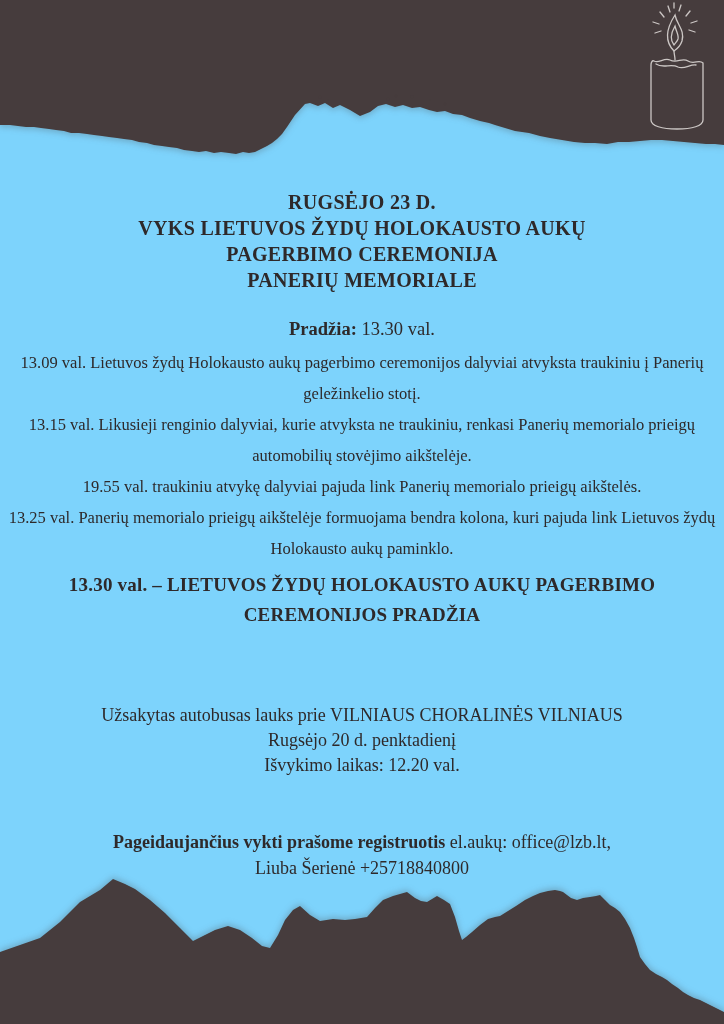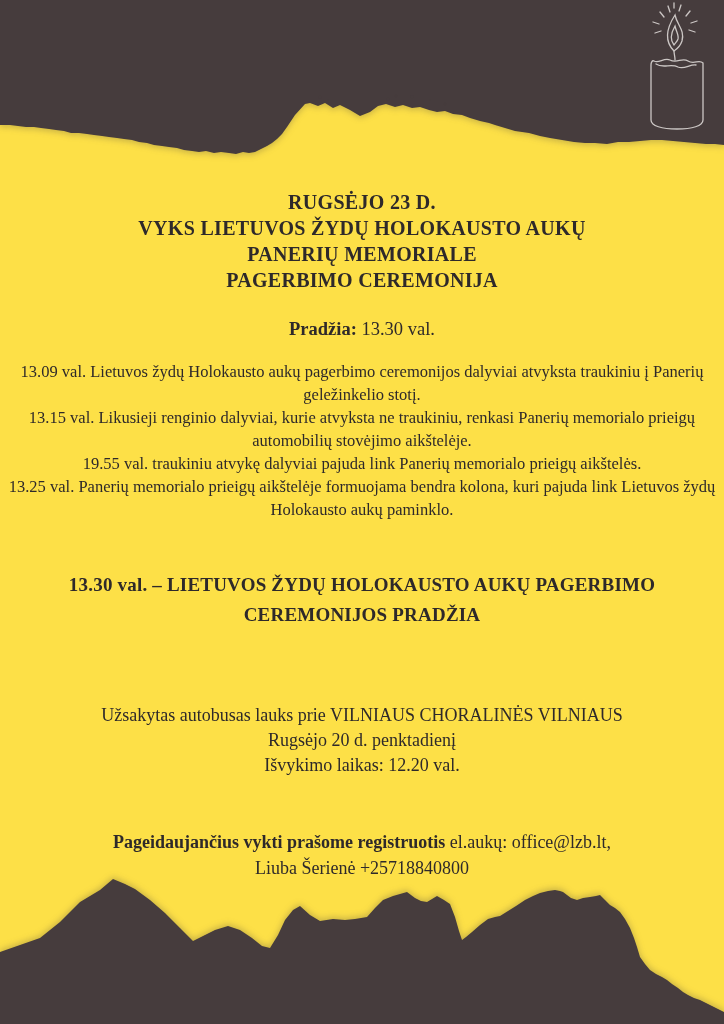--- a/index.html
+++ b/index.html
@@ -1,31 +1,31 @@
 <!DOCTYPE html>
 <html><head>
 <meta charset="utf-8">
 <style>
   html,body{margin:0;padding:0;background:#ffffff;}
   .page{
     position:relative;
     width:724px;height:1024px;
-    background:#fde047;
+    background:#7dd3fc;
     overflow:hidden;
     font-family:"Liberation Serif", serif;
     color:#2e292a;
   }
   .torn{position:absolute;left:0;width:724px;display:block;}
   .torn-top{top:0;height:160px;filter:drop-shadow(0 2px 3px rgba(70,60,61,0.28));}
   .torn-bottom{top:860px;height:164px;filter:drop-shadow(0 -2px 3px rgba(70,60,61,0.28));}
   .candle{position:absolute;left:616px;top:2px;width:100px;height:134px;}
   .tblock{position:absolute;left:0;width:100%;text-align:center;}
   .event-title{top:189px;font-size:20px;font-weight:bold;line-height:26px;letter-spacing:0.3px;}
   .start-line{top:317px;font-size:18.5px;line-height:24px;}
-  .schedule{top:360px;font-size:16.5px;line-height:23px;padding:0 1px;box-sizing:border-box;}
+  .schedule{top:347px;font-size:16.5px;line-height:31px;padding:0 1px;box-sizing:border-box;}
   .schedule-item{margin:0;}
   .ceremony-heading{top:570px;font-size:19px;font-weight:bold;line-height:30px;padding:0 26px;box-sizing:border-box;letter-spacing:0.2px;}
   .bus{top:703px;font-size:18px;line-height:25px;}
   .bus-line{white-space:pre-wrap;}
   .registration{top:829px;font-size:18px;line-height:26px;}
   .bold{font-weight:bold;margin-top:12px;}
 </style>
 </head>
 <body>
 
@@ -63,22 +63,22 @@
       <path d="M59,58 C59,54 58,52 58,49"></path>
 
       <path d="M35,63 C35,61 36,58 38,59 C43,62 48,55 54,58 C61,62 66,55 72,59 C78,63 83,57 87,61 L87,118 C87,124 76,127 61,127 C46,127 35,124 35,118 Z"></path>
       <path d="M40,62 C47,67 55,61 62,65 C68,68 74,62 80,63"></path>
     </g>
   </svg>
 
   <div class="tblock event-title">
     <div>RUGSĖJO 23 D.</div>
     <div>VYKS LIETUVOS ŽYDŲ HOLOKAUSTO AUKŲ</div>
+    <div>PAGERBIMO CEREMONIJA</div>
     <div>PANERIŲ MEMORIALE</div>
-    <div>PAGERBIMO CEREMONIJA</div>
   </div>
 
   <div class="tblock start-line">
     <span class="bold">Pradžia:</span><span> 13.30 val.</span>
   </div>
 
   <div class="tblock schedule">
     <div class="schedule-item">13.09 val. Lietuvos žydų Holokausto aukų pagerbimo ceremonijos dalyviai atvyksta traukiniu į Panerių geležinkelio stotį.</div>
     <div class="schedule-item">13.15 val. Likusieji renginio dalyviai, kurie atvyksta ne traukiniu, renkasi Panerių memorialo prieigų automobilių stovėjimo aikštelėje.</div>
     <div class="schedule-item">19.55 val. traukiniu atvykę dalyviai pajuda link Panerių memorialo prieigų aikštelės.</div>

